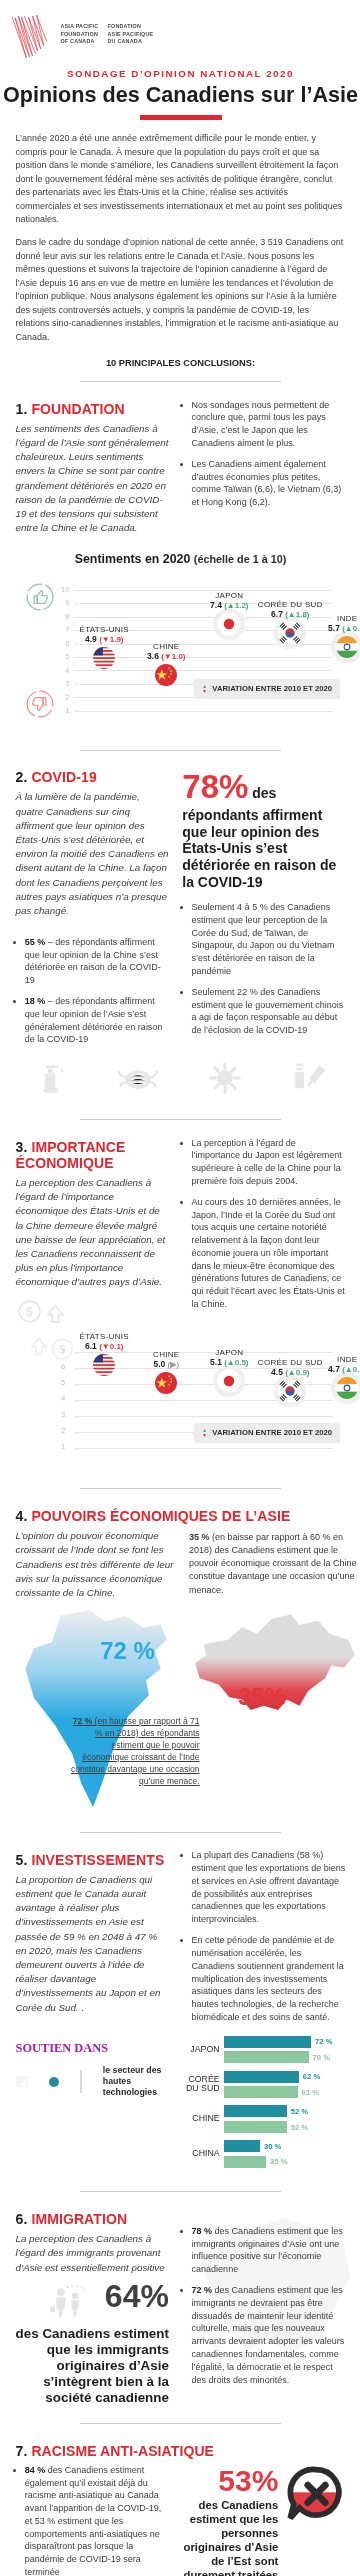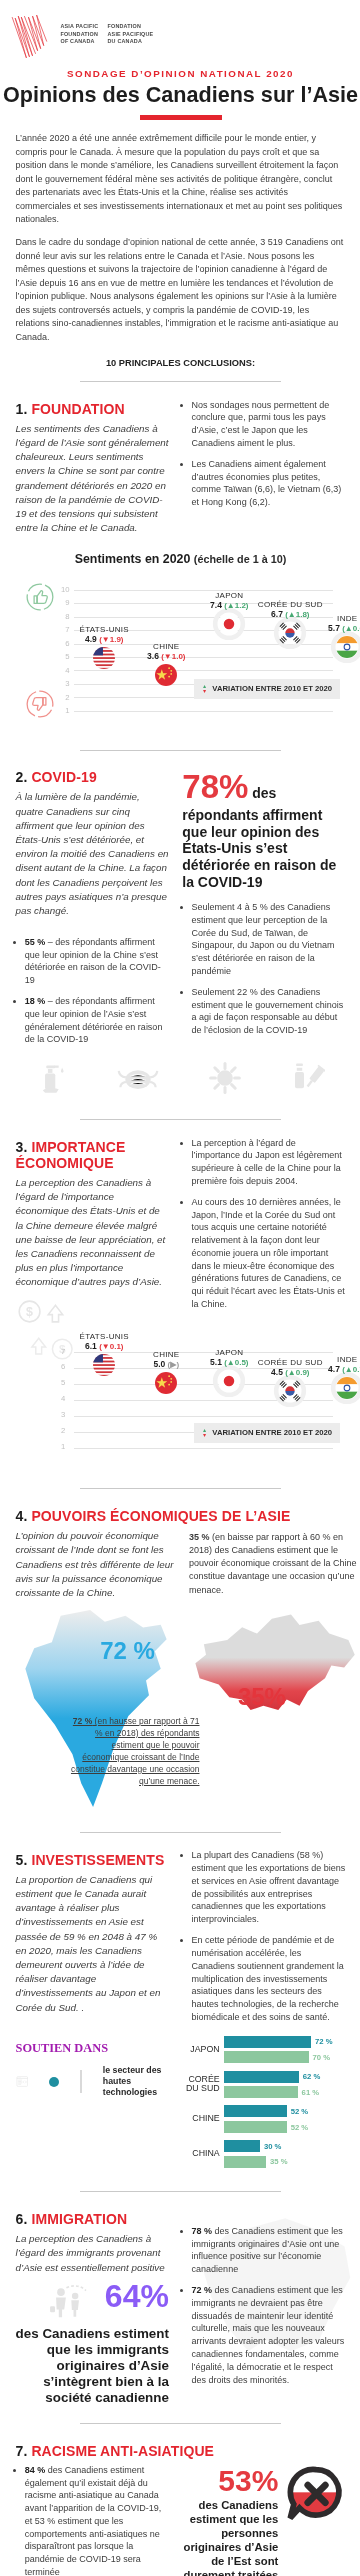--- a/index.html
+++ b/index.html
@@ -70,21 +70,21 @@
   .hbar .lbl{font-weight:bold;font-size:7.7px;margin-left:3.6px;white-space:nowrap;}
   .fill.teal{background:#1f8fa0;} .lbl.teal{color:#1f8fa0;}
   .fill.green{background:#8cc79e;} .lbl.green{color:#8cc79e;}
   .mapblock{position:relative;}
   .map-pct{position:absolute;font-weight:bold;}
   .india-pct{color:#2aa9e0;font-size:24px;top:30px;right:20.6px;}
   .china-pct{color:#e4353c;font-size:24px;left:49px;top:77px;}
   .map-caption{font-size:8.5px;line-height:1.4;text-align:right;color:#3d3d3d;}
   
   .big64{display:flex;justify-content:flex-end;gap:7.2px;margin-top:5.2px;}
-  .big64 .num{color:#8b5cf6;font-size:32px;font-weight:bold;line-height:.9;}
+  .big64 .num{color:#404040;font-size:32px;font-weight:bold;line-height:.9;}
   .big64-text{font-size:13.4px;font-weight:bold;color:#1d1d1d;text-align:right;line-height:1.2;margin-top:3.1px;}
   .s6right{position:relative;}
   .s6right .bgmap{position:absolute;right:-10.3px;top:-5.2px;z-index:0;opacity:.6;}
   .s6right ul{position:relative;z-index:1;margin-top:16px;}
   
   .big53{text-align:right;}
   .big53 .num{color:#e43a40;font-size:30px;font-weight:bold;}
   .big53 .txt{font-size:11.3px;font-weight:bold;color:#1d1d1d;line-height:1.25;text-align:right;}
 </style>
 </head>

